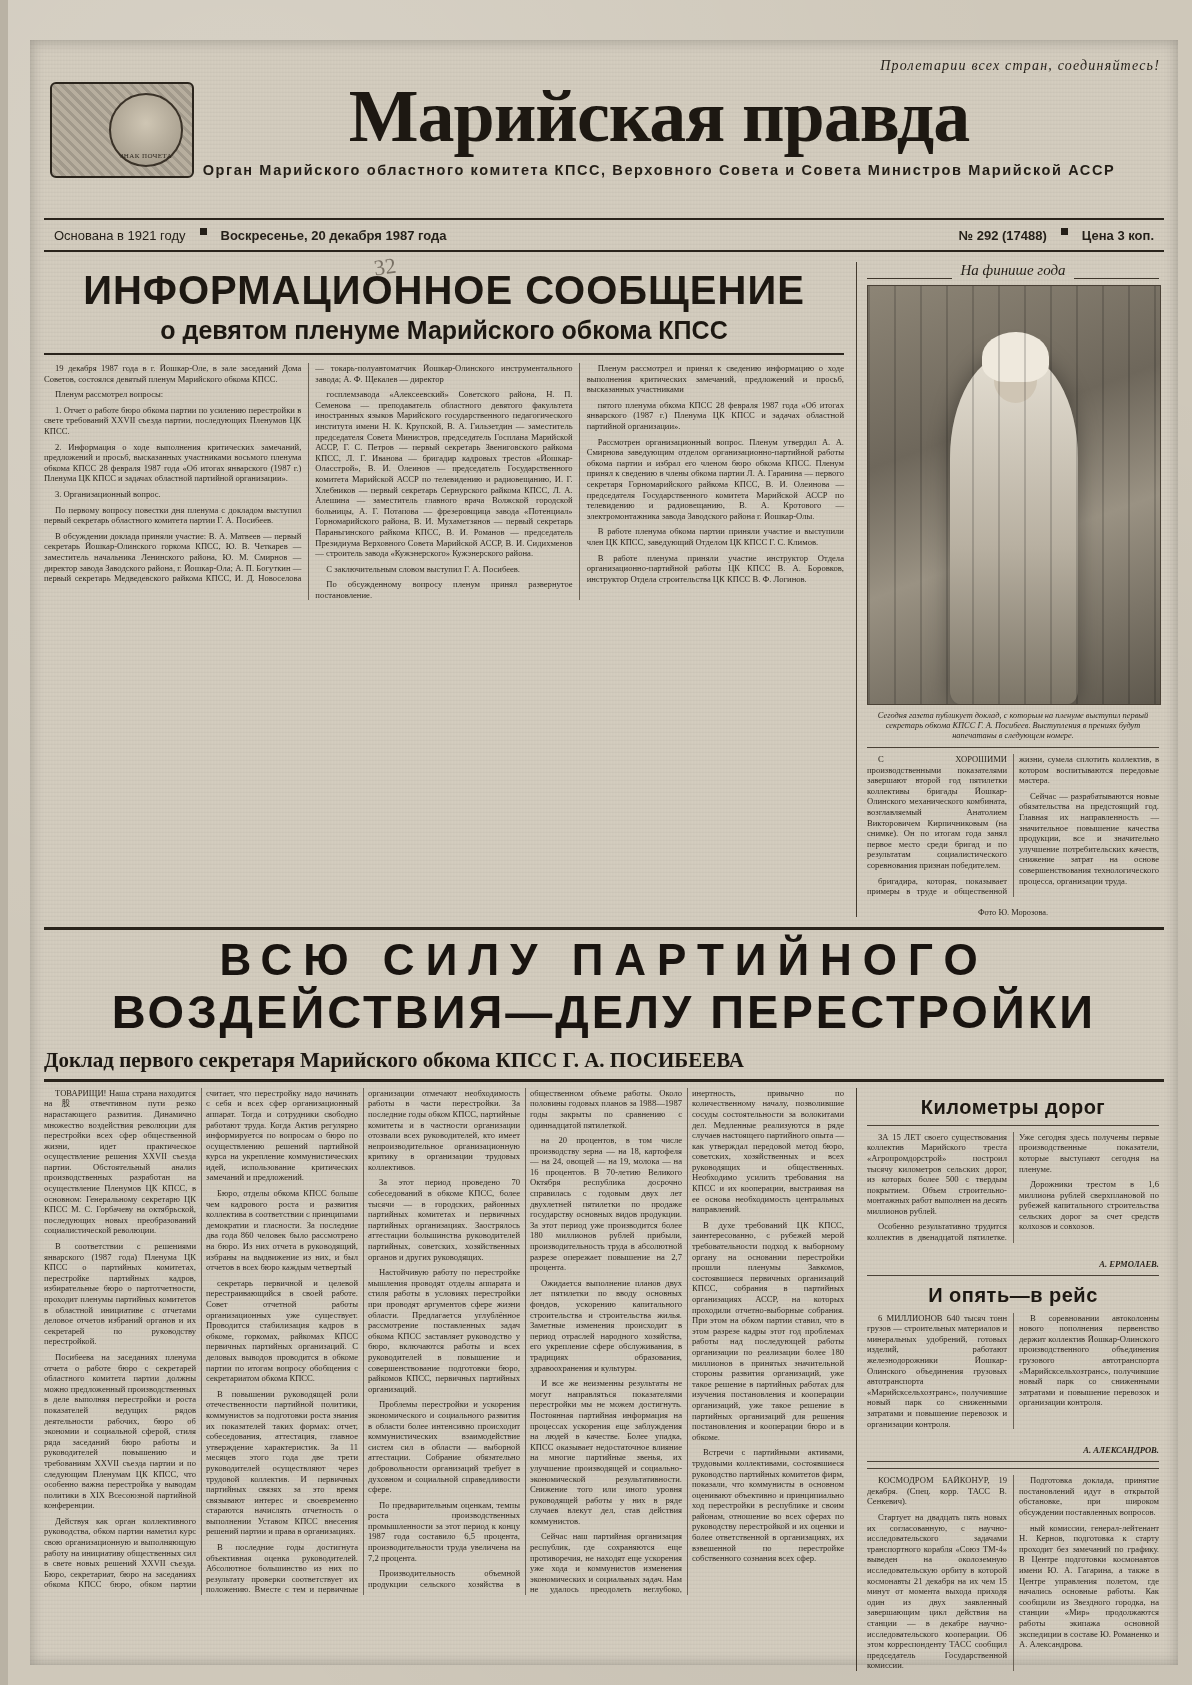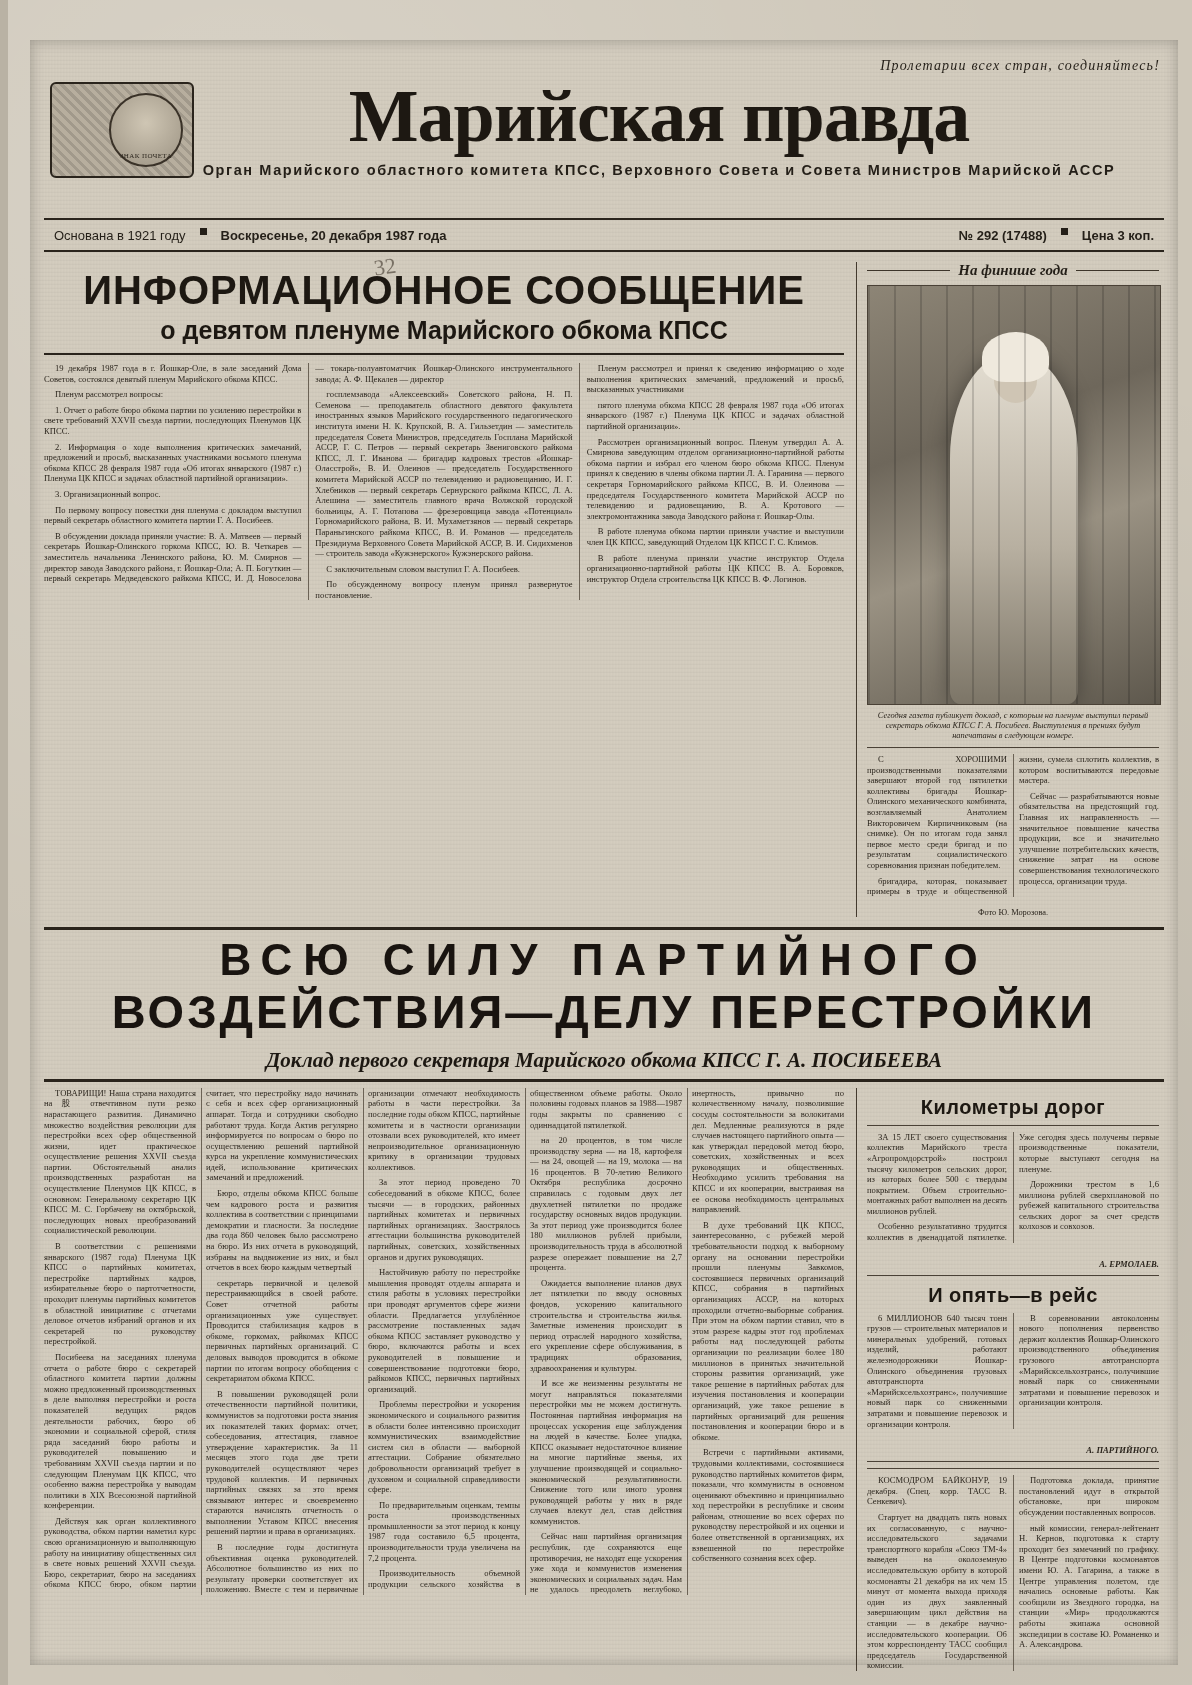--- a/index.html
+++ b/index.html
@@ -97,21 +97,21 @@
   .cols3{column-count:3;column-gap:14px;column-rule:1px solid #6b6255;}
   .cols2{column-count:2;column-gap:12px;column-rule:1px solid #6b6255;}
   p.txt{
     font-size:8.6px;line-height:10.6px;text-align:justify;margin:0 0 5px 0;
     text-indent:11px;color:#2b251d;
     font-family:"Liberation Serif", serif;
     hyphens:auto;
   }
   
   .finishhdr{
-    display:flex;align-items:center;gap:8px;margin-bottom:6px;font-weight:bold;
+    display:flex;align-items:flex-end;gap:8px;margin-bottom:6px;
   }
   .finishhdr .ln{flex:1;height:1px;background:#3d352a;}
   .finishhdr .lbl{
     font-style:italic;font-size:15px;color:#241f18;white-space:nowrap;
   }
   .photo{
     width:100%;height:418px;position:relative;overflow:hidden;
     background:linear-gradient(160deg,#8d8576 0%, #6e675b 35%, #9a9283 60%, #5e584d 100%);
     border:1px solid #4a4136;
   }
@@ -141,21 +141,21 @@
   .photocredit{font-size:8.4px;text-align:center;color:#2b251d;margin-top:11px;}
   
   .banner{margin-top:10px;}
   .bigline{
     font-family:"Liberation Sans", sans-serif;font-weight:bold;
     font-size:47px;line-height:52px;letter-spacing:3px;color:#191410;
     text-align:center;
   }
   .bigline.l1{letter-spacing:11px;font-size:44px;}
   .deck{
-    text-align:center;font-style:italic;font-weight:bold;font-size:21px;
+    text-align:left;font-weight:bold;font-size:21px;
     color:#1d1812;margin:10px 0 6px 0;font-family:"Liberation Serif", serif;
   }
   .doubrule{height:3px;background:#2a241c;margin:4px 0;}
   
   .lowzone{display:flex;gap:12px;margin-top:6px;}
   .report{width:800px;}
   .side{width:292px;border-left:1px solid #433a2e;padding-left:10px;}
   .cols5{column-count:5;column-gap:10px;column-rule:1px solid #6b6255;}
   .sideH{
     font-family:"Liberation Sans", sans-serif;font-weight:bold;
@@ -290,21 +290,21 @@
             <p class="txt">Дорожники трестом в 1,6 миллиона рублей сверхплановой по рубежей капитального строительства сельских дорог за счет средств колхозов и совхозов.</p>
           </div>
           <div class="byline">А. ЕРМОЛАЕВ.</div>
           <div class="thinrule"></div>
 
           <div class="sideH">И опять—в рейс</div>
           <div class="cols2">
             <p class="txt">6 МИЛЛИОНОВ 640 тысяч тонн грузов — строительных материалов и минеральных удобрений, готовых изделий, работают железнодорожники Йошкар-Олинского объединения грузовых автотранспорта «Марийсксельхозтранс», получившие новый парк со сниженными затратами и повышение перевозок и организации контроля.</p>
             <p class="txt">В соревновании автоколонны нового пополнения первенство держит коллектив Йошкар-Олинского производственного объединения грузового автотранспорта «Марийсксельхозтранс», получившие новый парк со сниженными затратами и повышение перевозок и организации контроля.</p>
           </div>
-          <div class="byline">А. ПАРТИЙНОГО.</div>
+          <div class="byline">А. АЛЕКСАНДРОВ.</div>
           <div class="thinrule"></div>
 
           <div class="thinrule"></div>
           <div class="cols2">
             <p class="txt">КОСМОДРОМ БАЙКОНУР, 19 декабря. (Спец. корр. ТАСС В. Сенкевич).</p>
             <p class="txt">Стартует на двадцать пять новых их согласованную, с научно-исследовательского задачами транспортного корабля «Союз ТМ-4» выведен на околоземную исследовательскую орбиту в которой космонавты 21 декабря на их чем 15 минут от момента выхода приходя один из двух заявленный завершающим цикл действия на станции — в декабре научно-исследовательского кооперации. Об этом корреспонденту ТАСС сообщил председатель Государственной комиссии.</p>
 
             <p class="txt">Подготовка доклада, принятие постановлений идут в открытой обстановке, при широком обсуждении поставленных вопросов.</p>
             <p class="txt">ный комиссии, генерал-лейтенант Н. Кернов, подготовка к старту проходит без замечаний по графику. В Центре подготовки космонавтов имени Ю. А. Гагарина, а также в Центре управления полетом, где начались основные работы. Как сообщили из Звездного городка, на станции «Мир» продолжаются работы экипажа основной экспедиции в составе Ю. Романенко и А. Александрова.</p>
 

